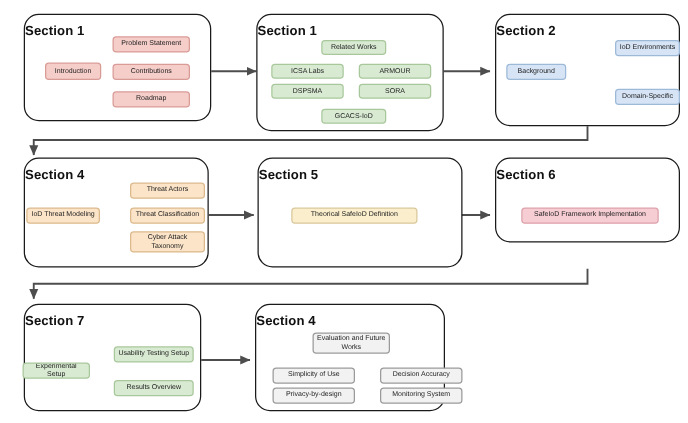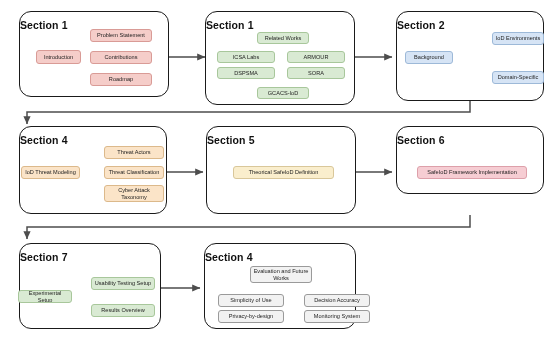--- a/index.html
+++ b/index.html
@@ -176,21 +176,21 @@
   </div>
 
   <div class="section" style="left:19px; top:126px; width:148px; height:88px;">
     <div class="section-title">Section 4</div>
     <div class="node orange" style="left:1px; top:39px; width:59px; height:13px;">IoD Threat Modeling</div>
     <div class="node orange" style="left:84px; top:19px; width:60px; height:13px;">Threat Actors</div>
     <div class="node orange" style="left:84px; top:39px; width:60px; height:13px;">Threat Classification</div>
     <div class="node orange" style="left:84px; top:58px; width:60px; height:17px;">Cyber Attack Taxonomy</div>
   </div>
 
-  <div class="section" style="left:206px; top:126px; width:150px; height:88px;">
+  <div class="section" style="left:206px; top:126px; width:164px; height:88px;">
     <div class="section-title">Section 5</div>
     <div class="node cream" style="left:26px; top:39px; width:101px; height:13px;">Theorical SafeIoD Definition</div>
   </div>
 
   <div class="section" style="left:396px; top:126px; width:148px; height:68px;">
     <div class="section-title">Section 6</div>
     <div class="node rose" style="left:20px; top:39px; width:110px; height:13px;">SafeIoD Framework Implementation</div>
   </div>
 
   <div class="section" style="left:19px; top:243px; width:142px; height:86px;">

